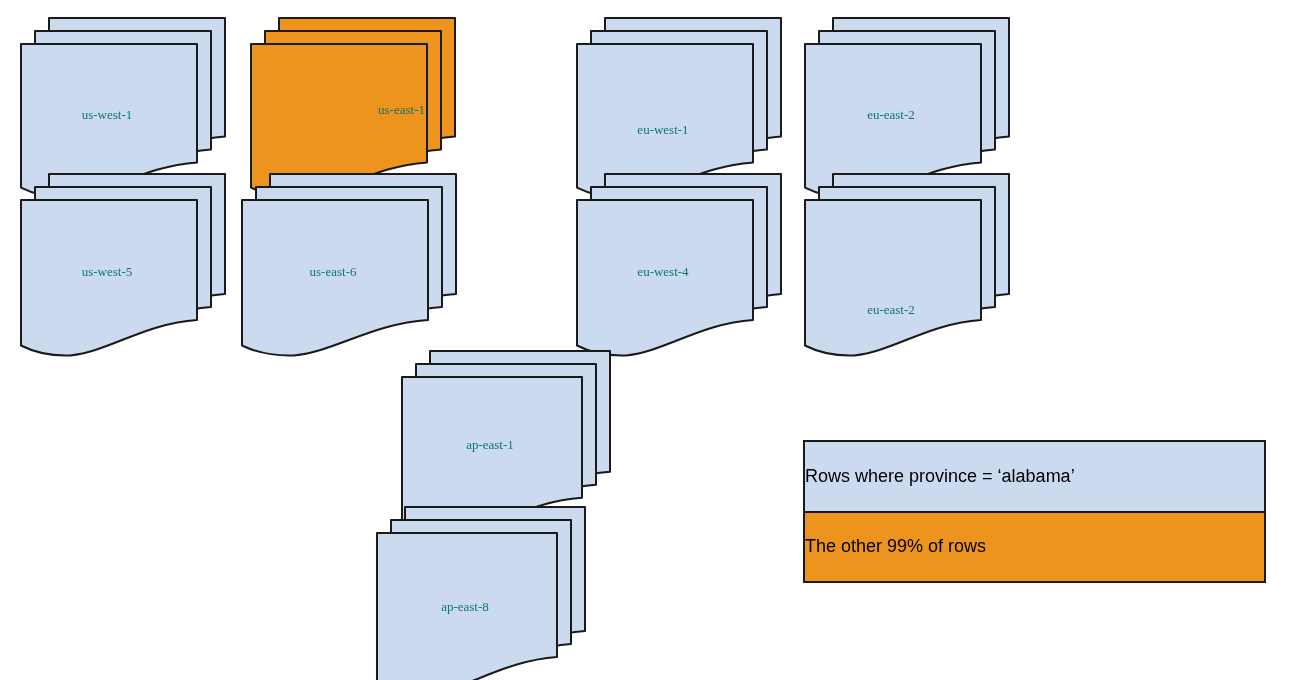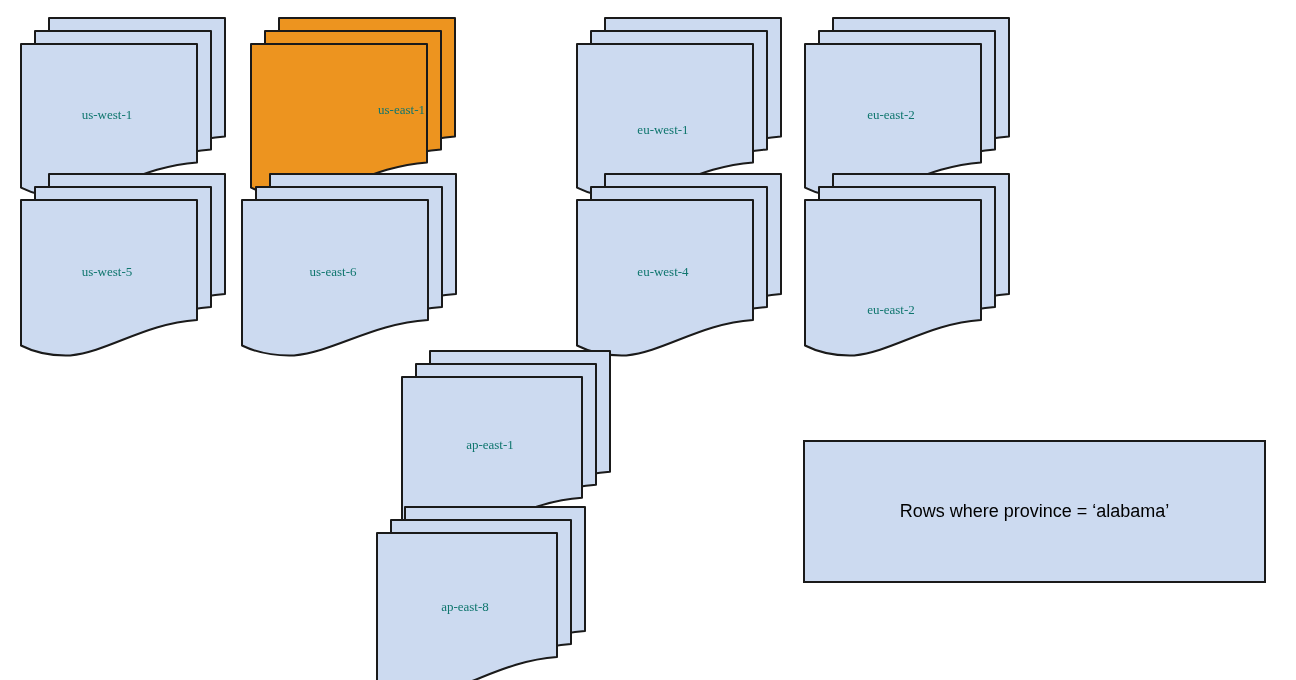--- a/index.html
+++ b/index.html
@@ -43,21 +43,21 @@
     position: absolute;
     box-sizing: border-box;
     border: 2px solid #1a1a1a;
     display: flex;
     flex-direction: column;
   }
   .legend-row {
     box-sizing: border-box;
     display: flex;
     align-items: center;
-    justify-content: center;
+    justify-content: flex-start;
     font-family: "Liberation Sans", sans-serif;
     font-size: 18px;
     color: #000000;
     flex: 1 1 0;
   }
   .legend-row.divider-top {
     border-top: 2px solid #1a1a1a;
   }
 </style>
 </head>
@@ -205,15 +205,18 @@
           </g>
         </svg>
       </div>
       <div class="stack-label" style="left: 375px; top: 599.2px; width: 180px;">ap-east-8</div>
     </div>
 
   <div class="legend" id="legend-box" style="left: 803px; top: 440px; width: 463px; height: 143px; border-color: rgb(26, 26, 26);">
     <div class="legend-row" id="legend-row-0" style="background: rgb(204, 218, 240);">
       <span>Rows where province = ‘alabama’</span>
     </div>
+    <div class="legend-row divider-top" id="legend-row-1" style="background: rgb(237, 148, 31);">
+      <span>The other 99% of rows</span>
+    </div>
   </div>
 
 </div>
 
 </body></html>

